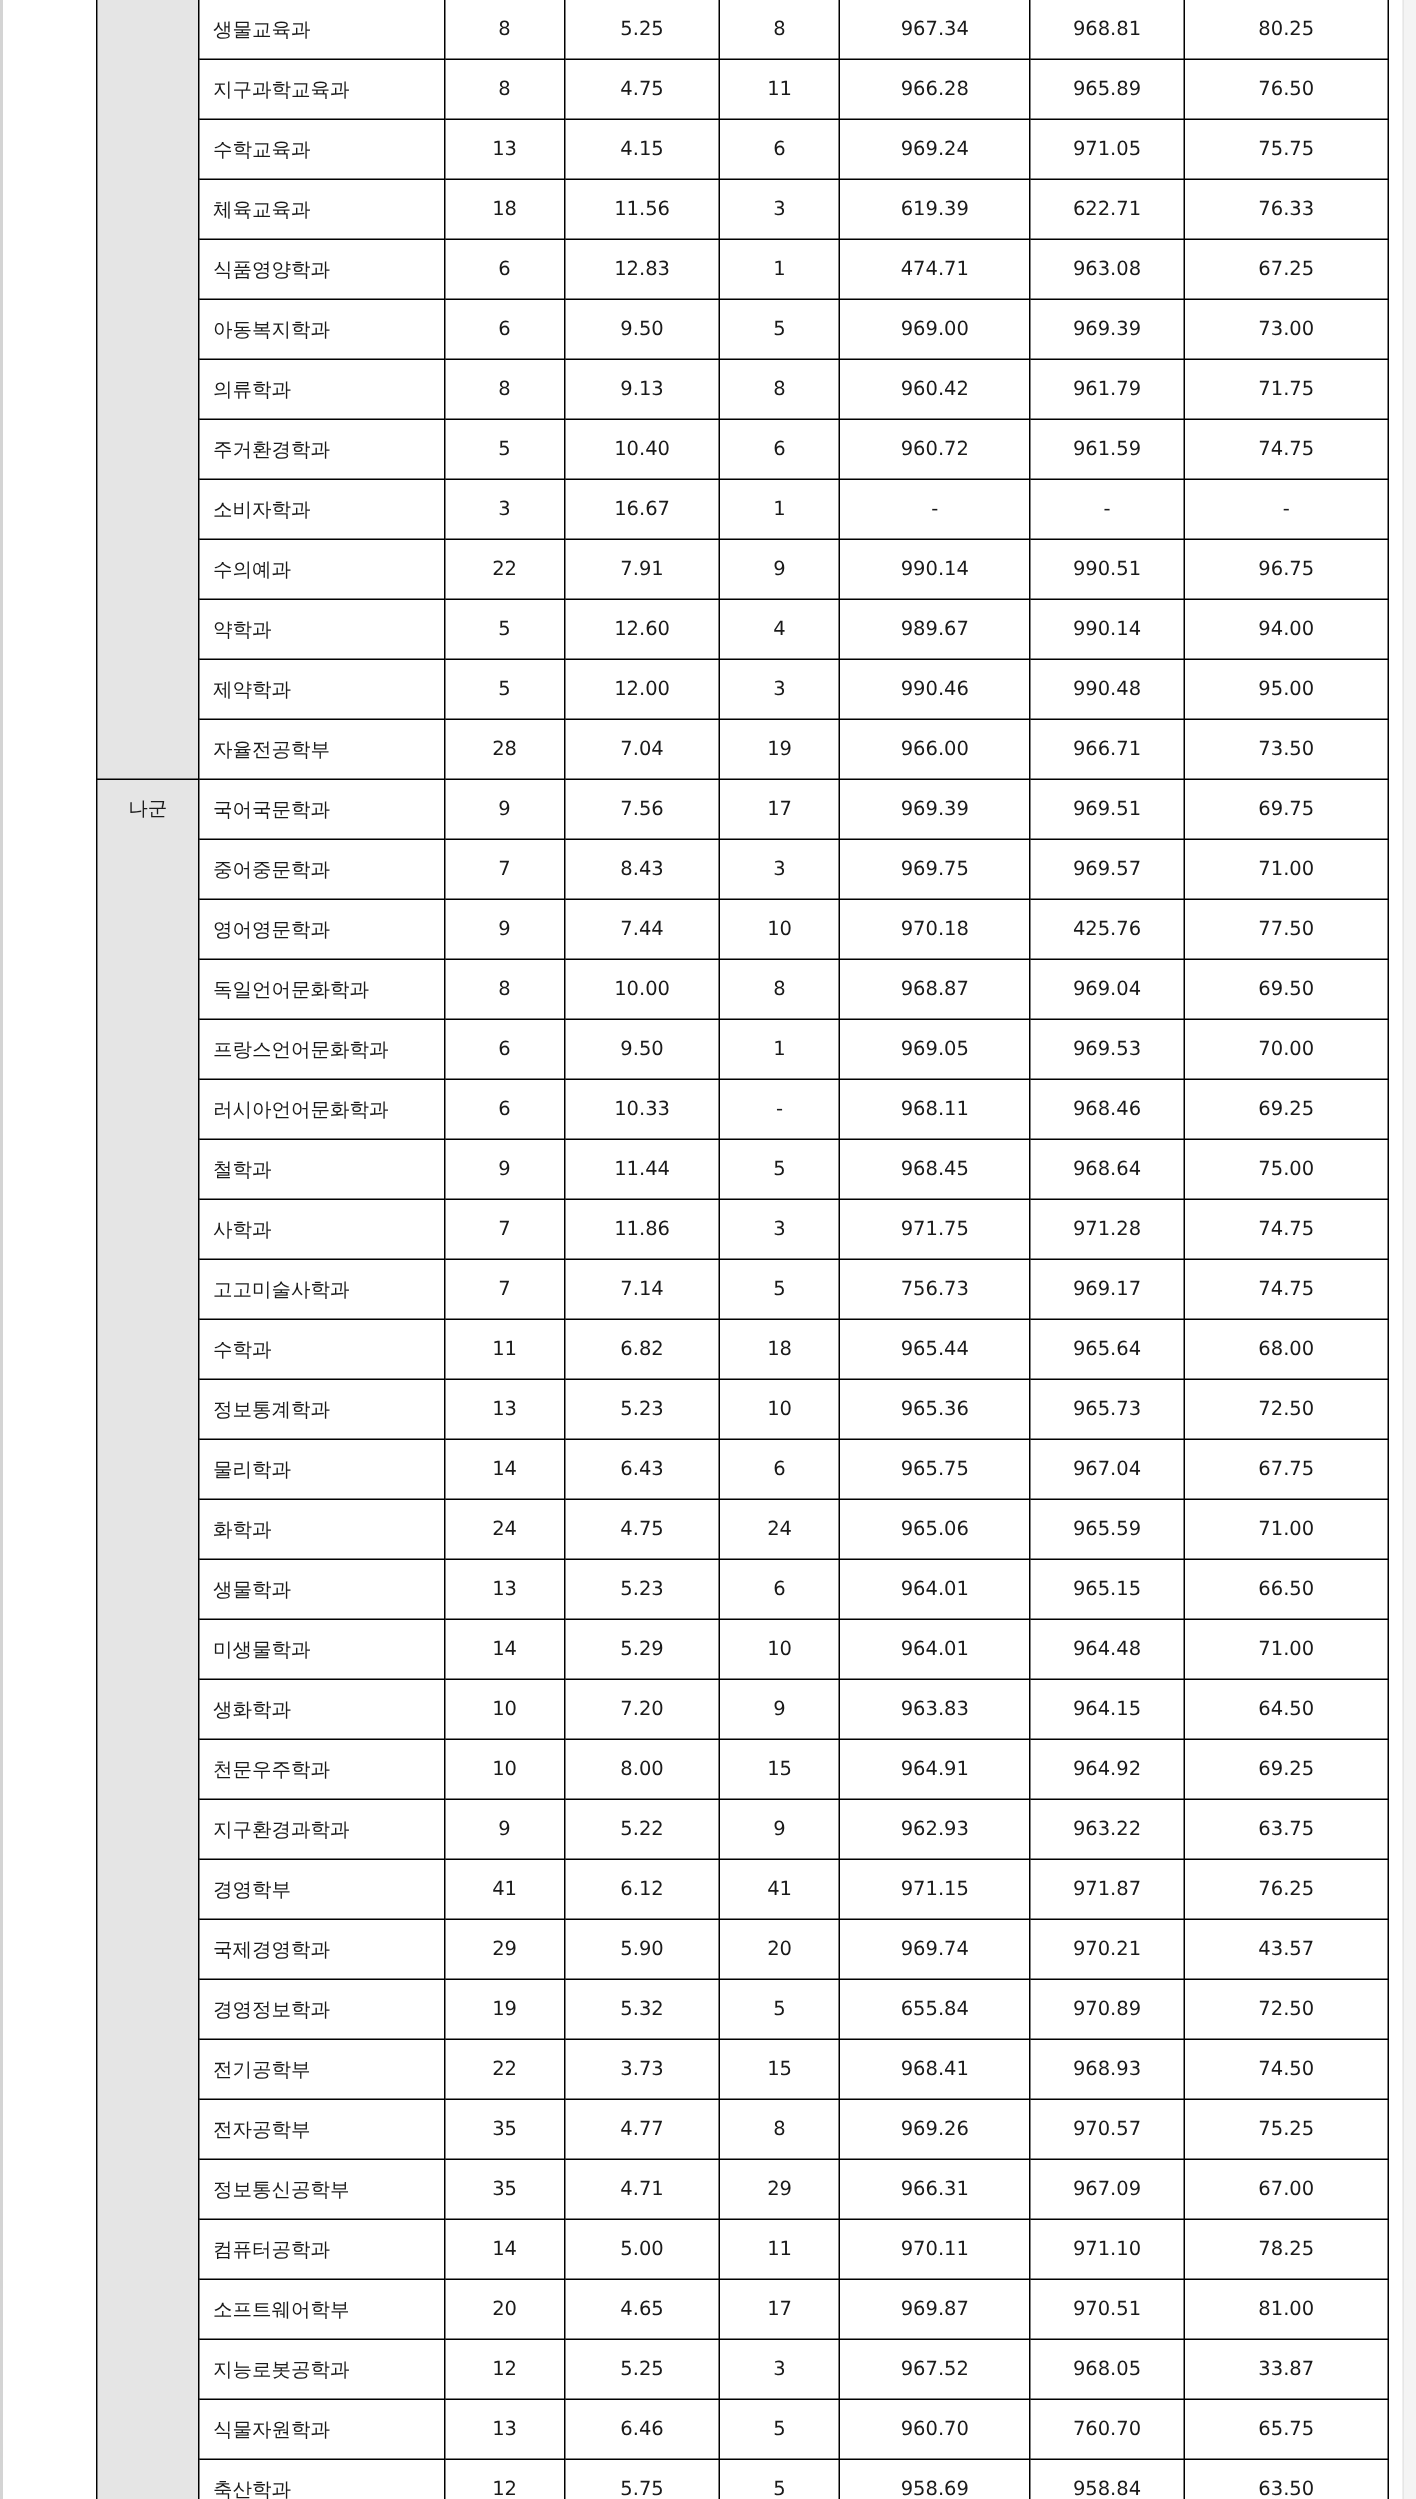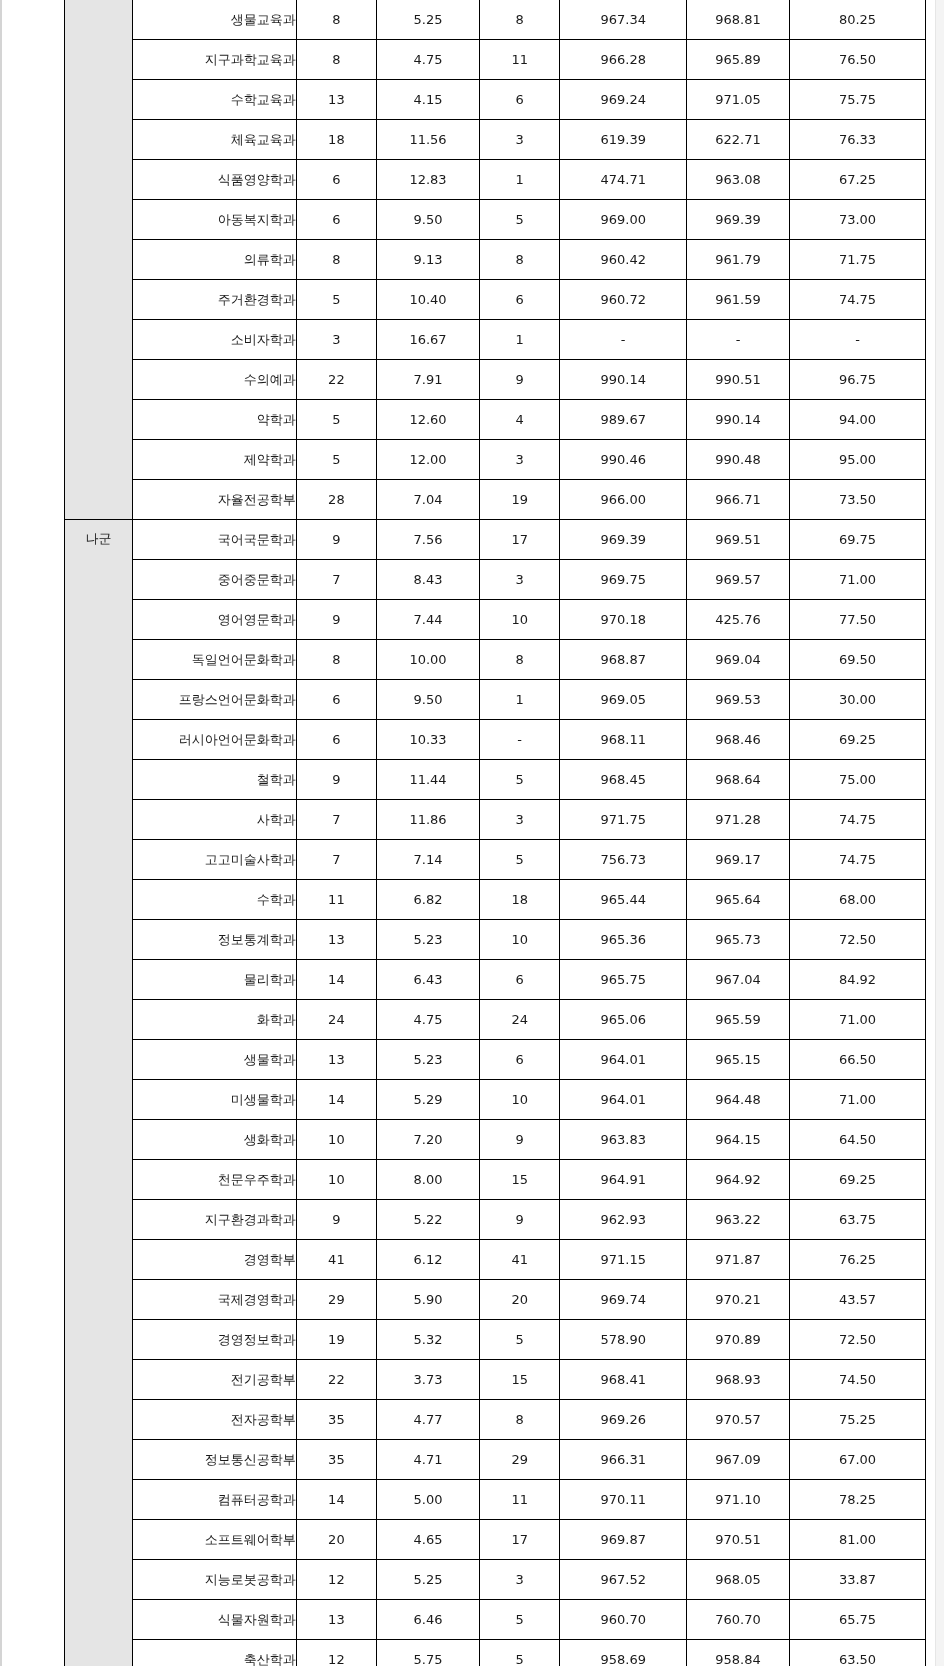--- a/index.html
+++ b/index.html
@@ -46,21 +46,21 @@
       white-space: nowrap;
       overflow: hidden;
     }
     table.admissions td.group {
       background: #e5e5e5;
       vertical-align: top;
       padding-top: 10px;
       text-align: center;
     }
     table.admissions td.dept {
-      text-align: right;
+      text-align: left;
       padding-left: 9px;
     }
     col.c-group { width: 66px; }
     col.c-dept  { width: 159px; }
     col.c-q     { width: 78px; }
     col.c-r     { width: 100px; }
     col.c-w     { width: 78px; }
     col.c-a     { width: 123px; }
     col.c-b     { width: 100px; }
     col.c-c     { width: 132px; }
@@ -237,21 +237,21 @@
         <td>969.04</td>
         <td>69.50</td>
       </tr>
       <tr>
         <td class="dept">프랑스언어문화학과</td>
         <td>6</td>
         <td>9.50</td>
         <td>1</td>
         <td>969.05</td>
         <td>969.53</td>
-        <td>30.00</td>
+        <td>70.00</td>
       </tr>
       <tr>
         <td class="dept">러시아언어문화학과</td>
         <td>6</td>
         <td>10.33</td>
         <td>-</td>
         <td>968.11</td>
         <td>968.46</td>
         <td>69.25</td>
       </tr>
@@ -300,21 +300,21 @@
         <td>965.73</td>
         <td>72.50</td>
       </tr>
       <tr>
         <td class="dept">물리학과</td>
         <td>14</td>
         <td>6.43</td>
         <td>6</td>
         <td>965.75</td>
         <td>967.04</td>
-        <td>84.92</td>
+        <td>67.75</td>
       </tr>
       <tr>
         <td class="dept">화학과</td>
         <td>24</td>
         <td>4.75</td>
         <td>24</td>
         <td>965.06</td>
         <td>965.59</td>
         <td>71.00</td>
       </tr>
@@ -379,21 +379,21 @@
         <td>20</td>
         <td>969.74</td>
         <td>970.21</td>
         <td>43.57</td>
       </tr>
       <tr>
         <td class="dept">경영정보학과</td>
         <td>19</td>
         <td>5.32</td>
         <td>5</td>
-        <td>578.90</td>
+        <td>655.84</td>
         <td>970.89</td>
         <td>72.50</td>
       </tr>
       <tr>
         <td class="dept">전기공학부</td>
         <td>22</td>
         <td>3.73</td>
         <td>15</td>
         <td>968.41</td>
         <td>968.93</td>

